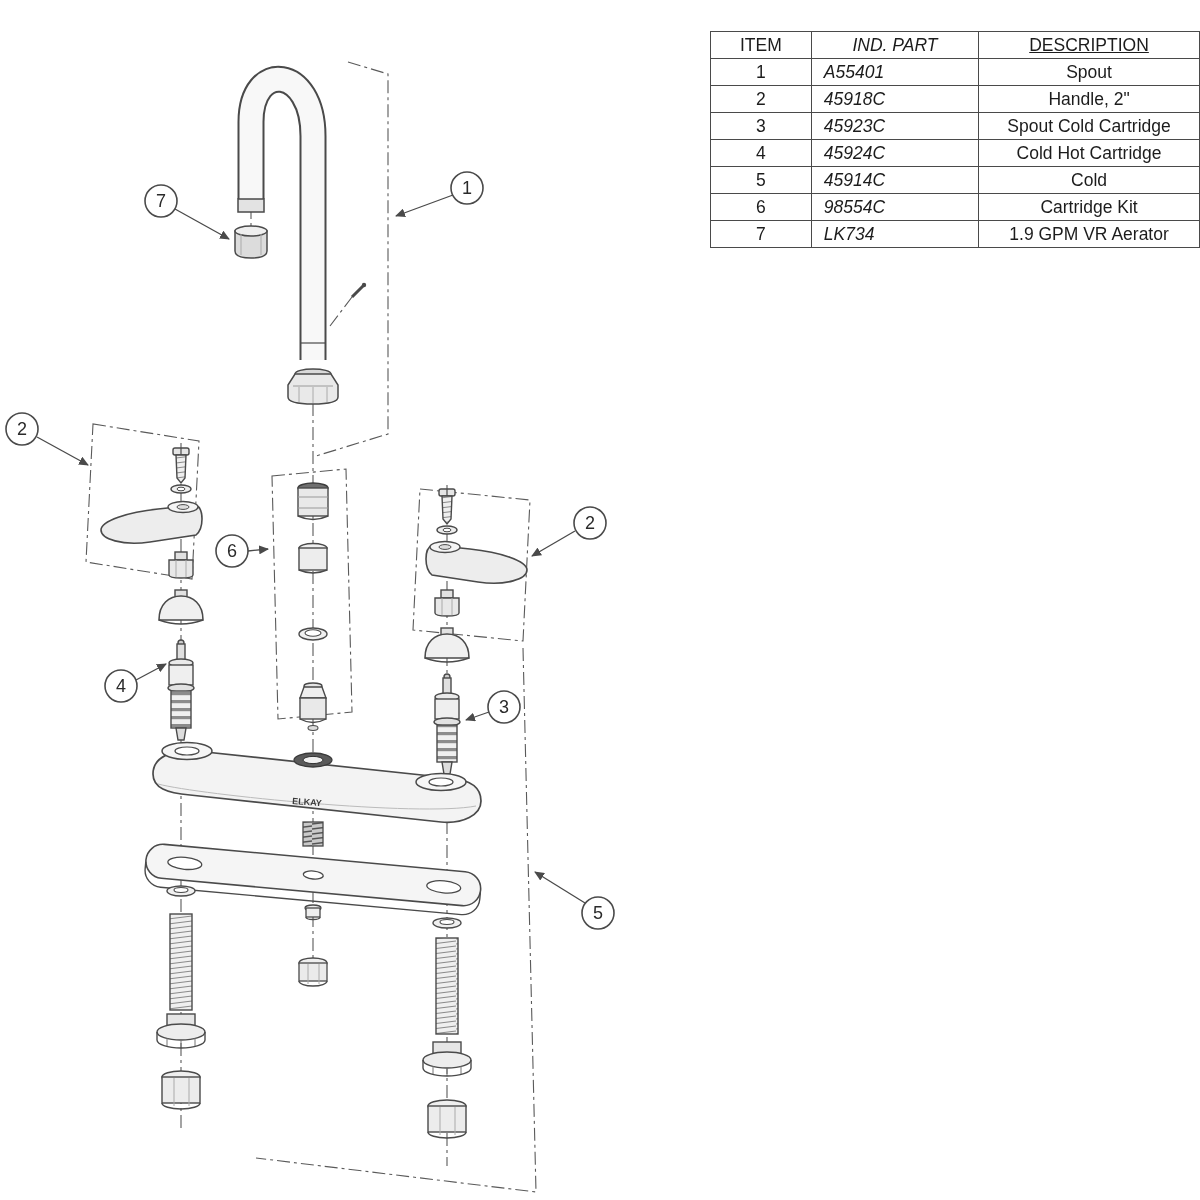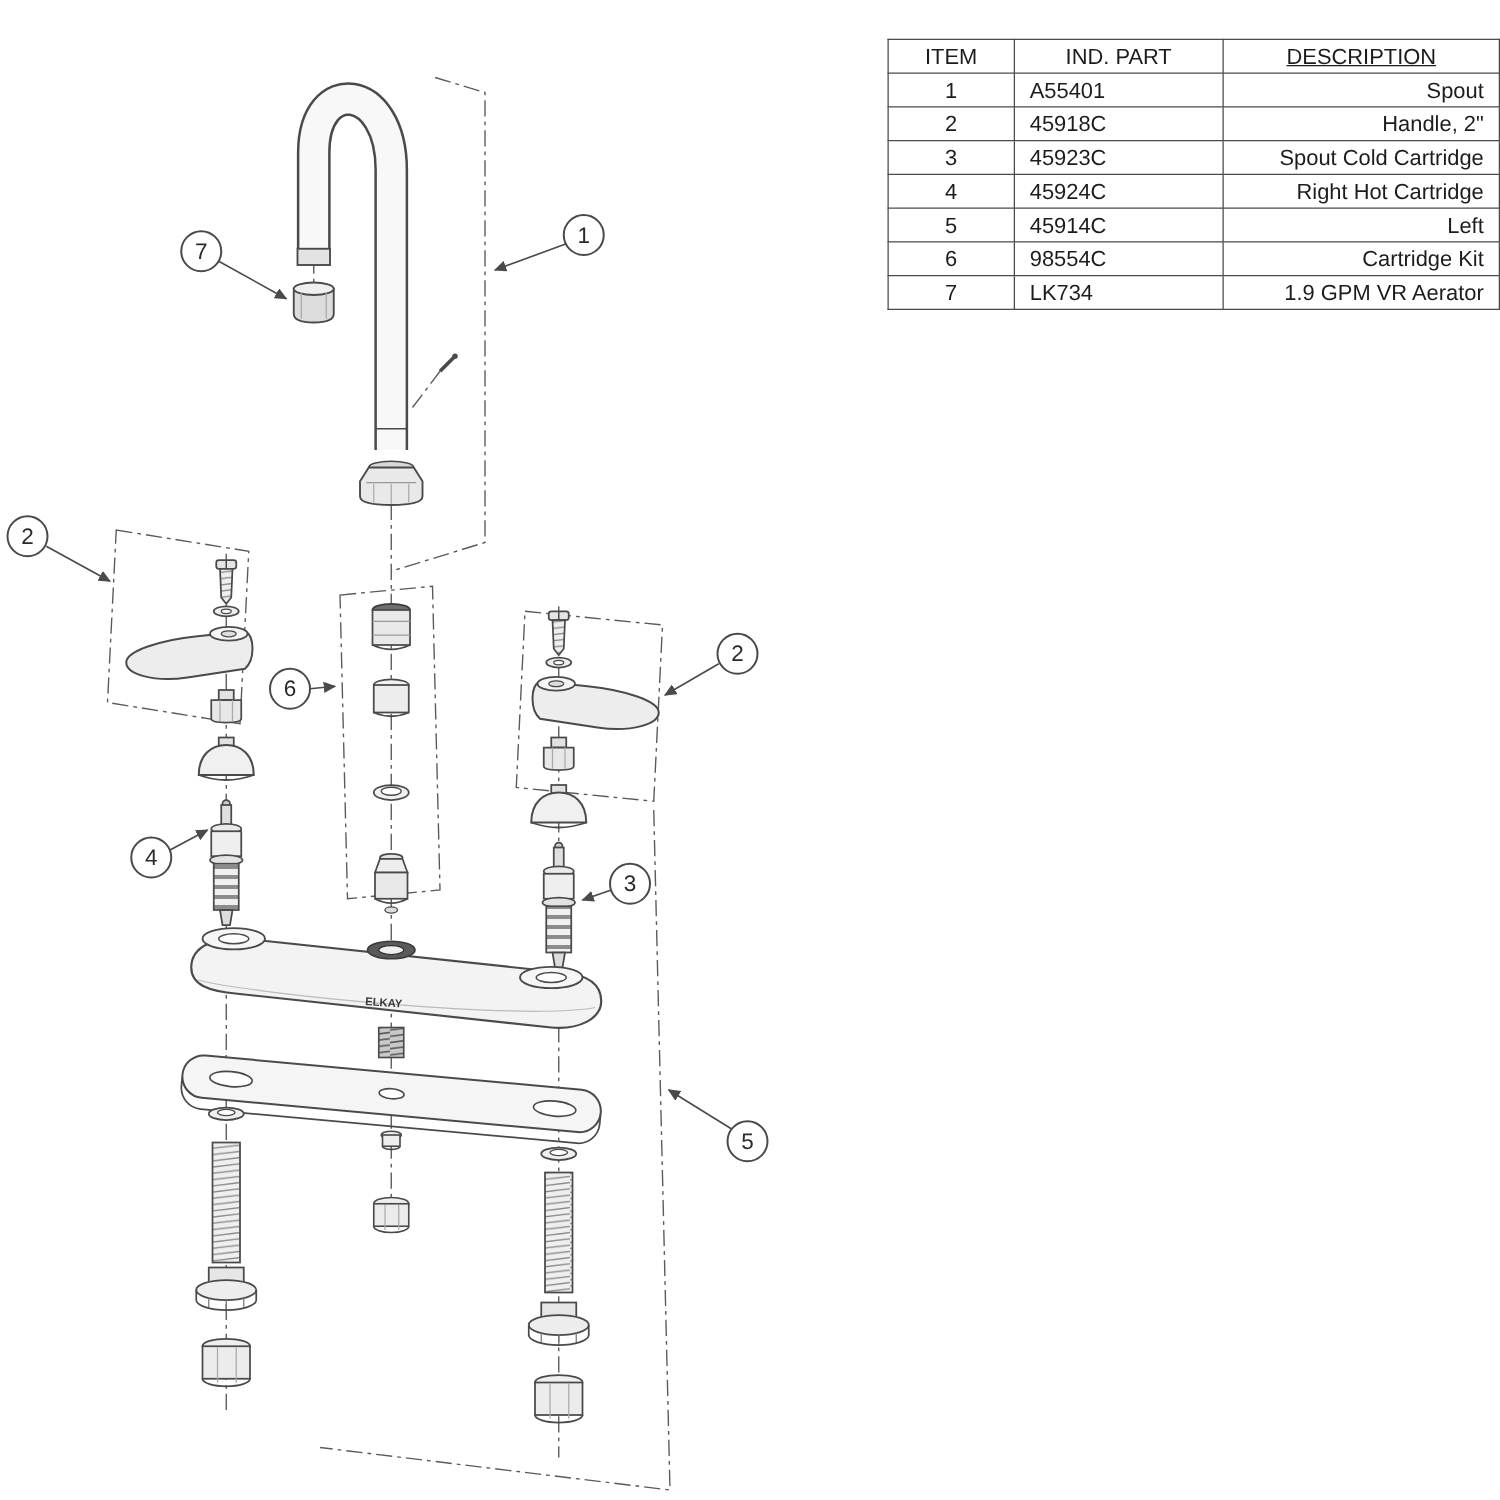--- a/index.html
+++ b/index.html
@@ -5,22 +5,22 @@
   html,body{margin:0;padding:0;background:#fff;}
   .canvas{position:relative;width:1200px;height:1200px;background:#fff;overflow:hidden;
           font-family:"Liberation Sans",sans-serif;}
   .diagram-svg{position:absolute;left:0;top:0;width:1200px;height:1200px;}
   svg text{font-family:"Liberation Sans",sans-serif;}
   .parts-table{position:absolute;left:710px;top:31px;border-collapse:collapse;
                font-size:17.5px;color:#1c1c1c;table-layout:fixed;background:#fff;}
   .parts-table th,.parts-table td{border:1.7px solid #4a4a4a;padding:1px 12px;height:24px;
                white-space:nowrap;overflow:hidden;font-weight:400;}
   .col-item{width:78px;text-align:center;}
-  .col-part{width:146px;}
-  .col-desc{width:198px;text-align:right;}
+  .col-part{width:146px;font-style:italic;}
+  .col-desc{width:198px;text-align:center;}
   th.col-desc{text-align:center;text-decoration:underline;}
 </style>
 </head>
 <body>
 
 <div class="canvas">
 
   <svg class="diagram-svg" viewBox="0 0 1200 1200" xmlns="http://www.w3.org/2000/svg">
     <defs>
       <marker id="arrowhead" markerWidth="10" markerHeight="9" refX="9" refY="4.5" orient="auto" markerUnits="userSpaceOnUse">
@@ -286,26 +286,26 @@
         <td class="col-desc">Handle, 2"</td>
       </tr>
       <tr>
         <td class="col-item">3</td>
         <td class="col-part">45923C</td>
         <td class="col-desc">Spout Cold Cartridge</td>
       </tr>
       <tr>
         <td class="col-item">4</td>
         <td class="col-part">45924C</td>
-        <td class="col-desc">Right Hot Cartridge</td>
+        <td class="col-desc">Cold Hot Cartridge</td>
       </tr>
       <tr>
         <td class="col-item">5</td>
         <td class="col-part">45914C</td>
-        <td class="col-desc">Left</td>
+        <td class="col-desc">Cold</td>
       </tr>
       <tr>
         <td class="col-item">6</td>
         <td class="col-part">98554C</td>
         <td class="col-desc">Cartridge Kit</td>
       </tr>
       <tr>
         <td class="col-item">7</td>
         <td class="col-part">LK734</td>
         <td class="col-desc">1.9 GPM VR Aerator</td>

